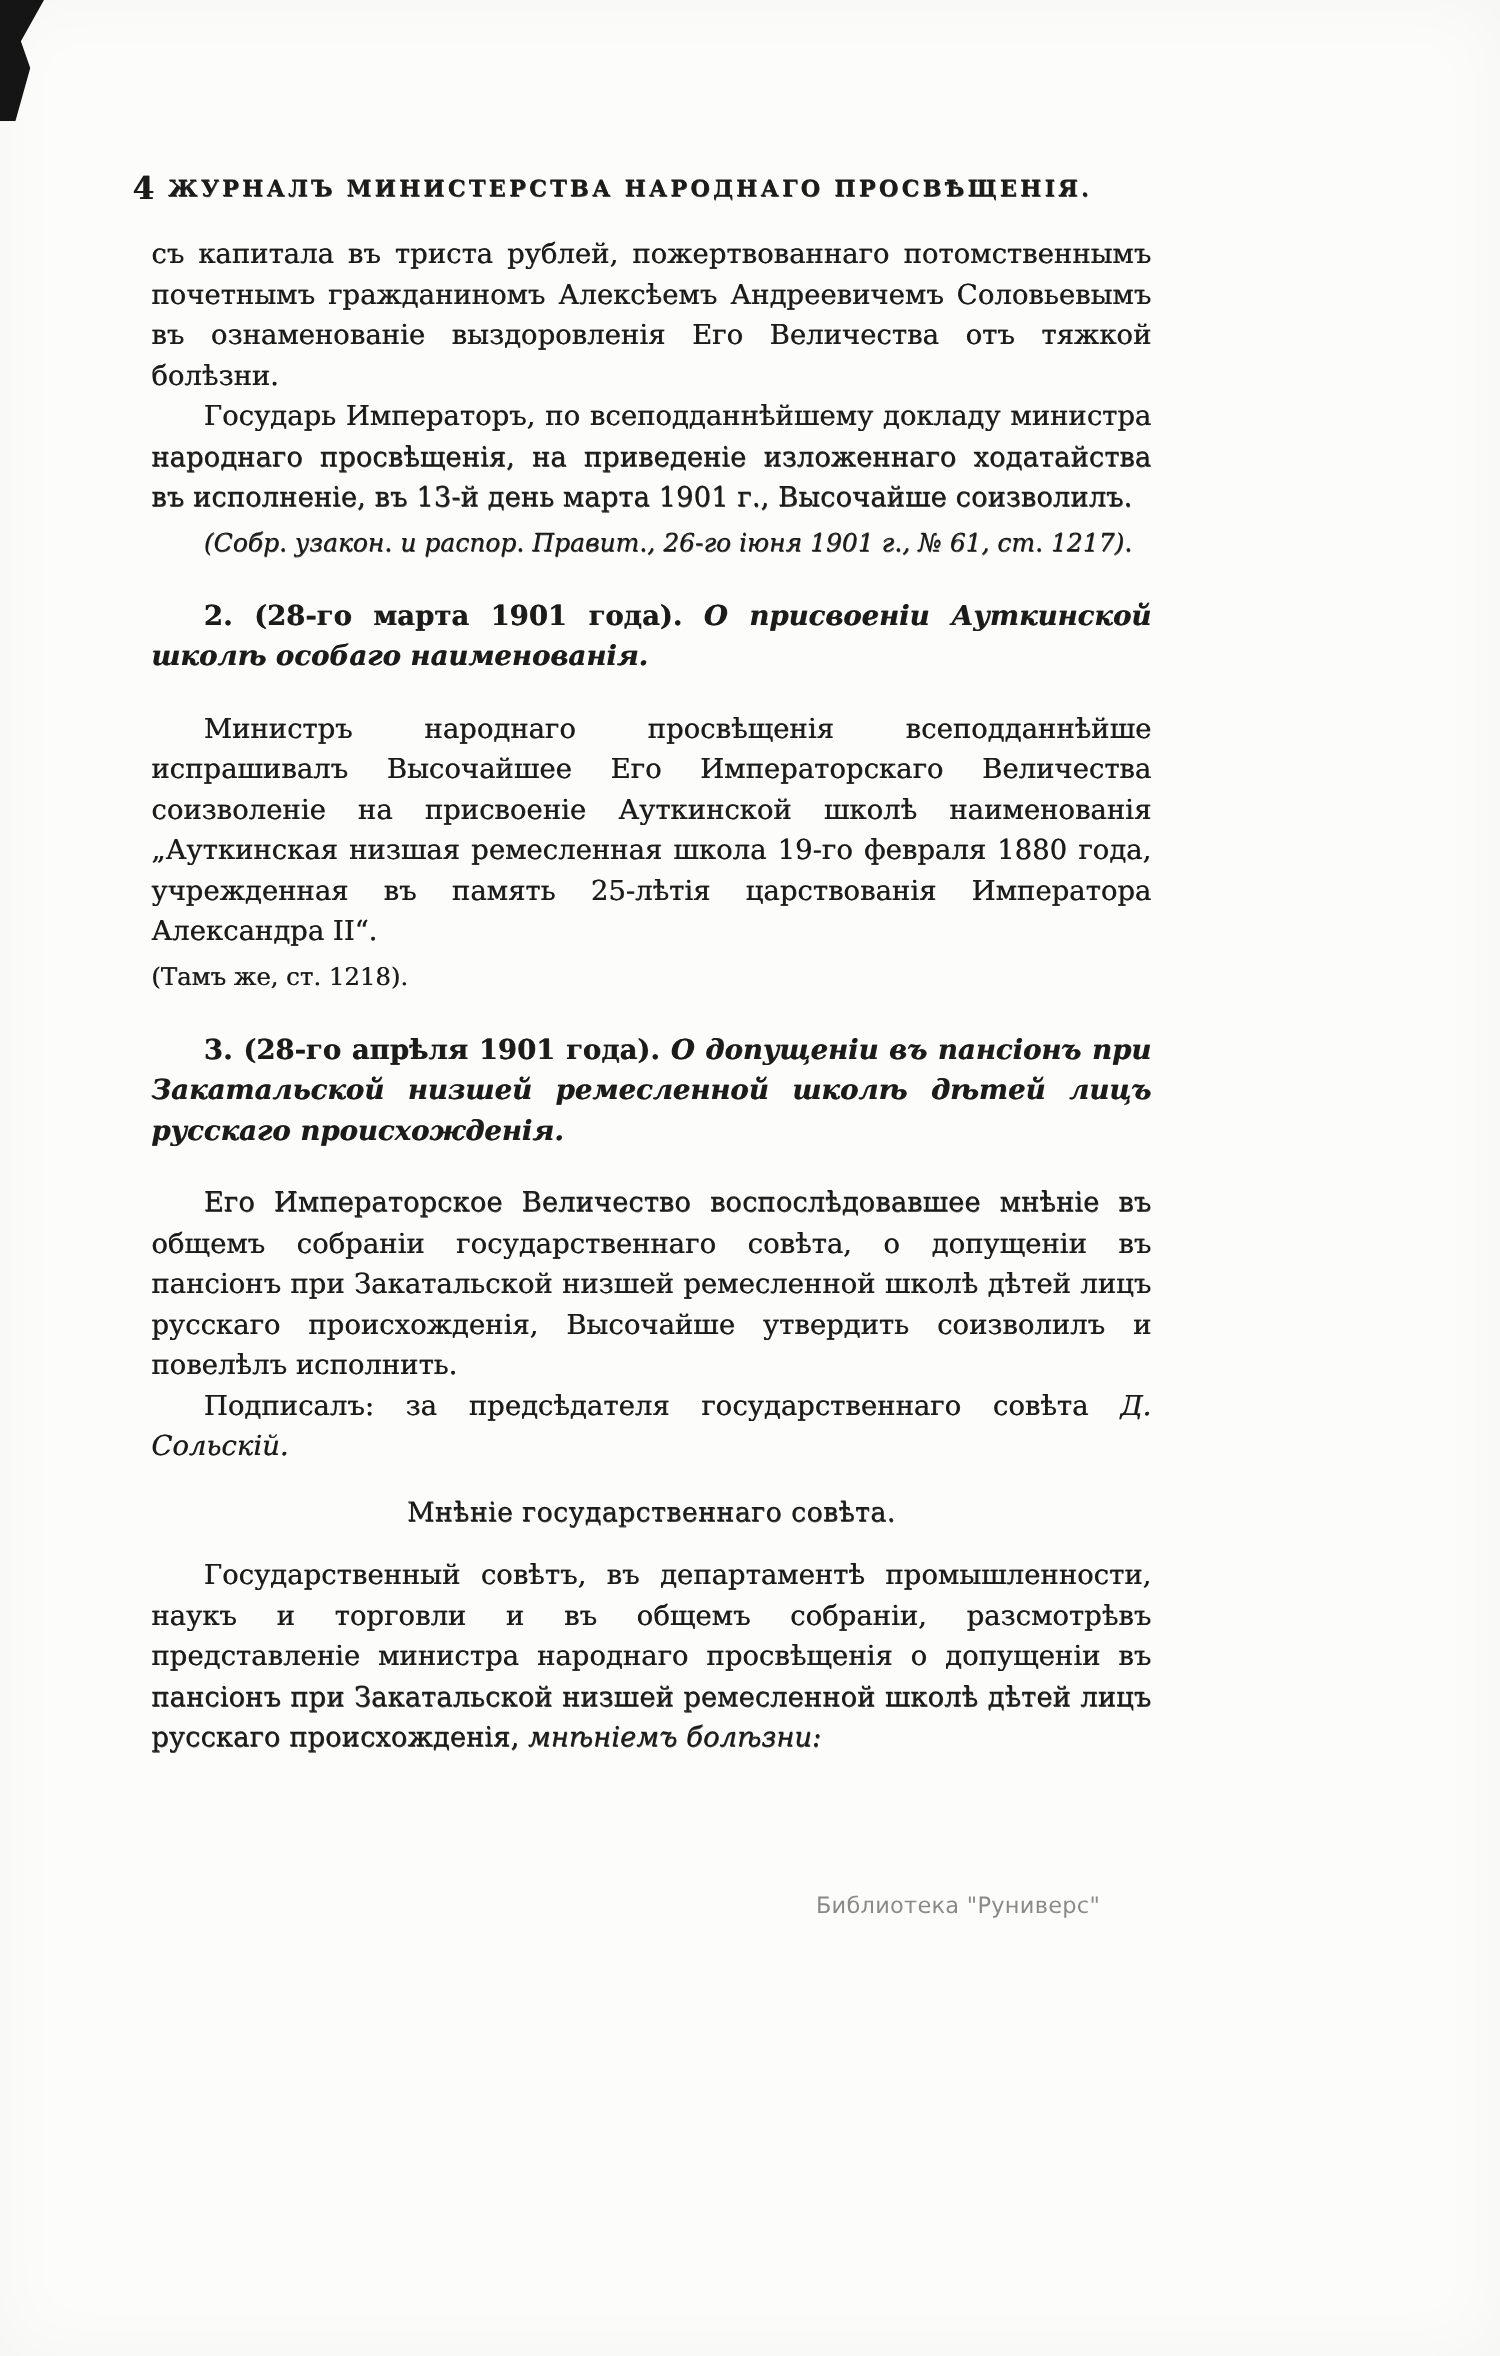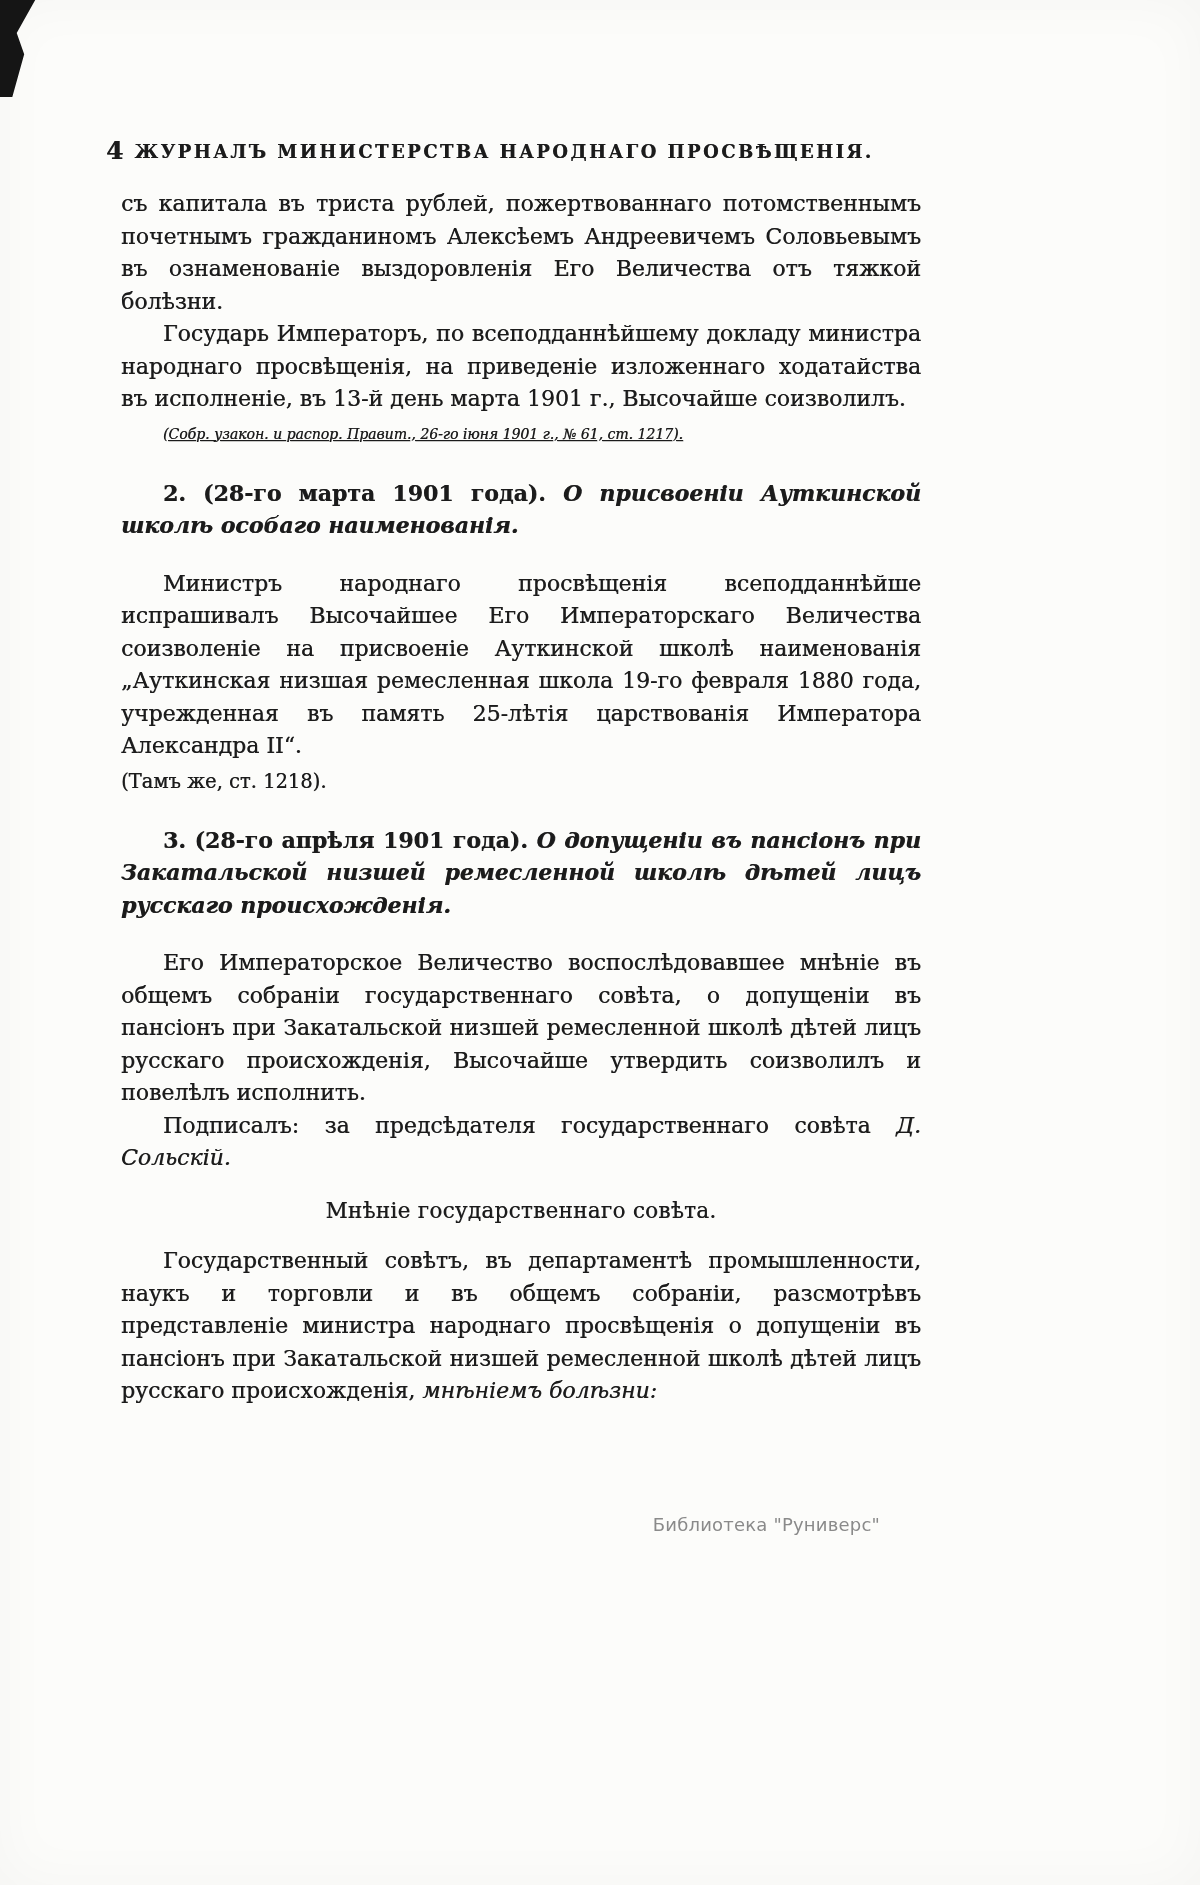--- a/index.html
+++ b/index.html
@@ -57,26 +57,25 @@
     width: 800px;
     font-size: 22px;
     line-height: 32.5px;
     text-align: justify;
     margin-left: 17px;
   }
   .text-block p { margin: 0; }
   .para { text-indent: 42px; }
   .para.no-indent { text-indent: 0; }
   .citation {
-    font-size: 14px;
+    font-size: 20px;
     line-height: 29px;
     text-indent: 42px;
     font-style: italic;
     margin-top: 4px !important;
-    text-decoration: underline;
   }
   .citation-right {
     font-size: 19.5px;
     line-height: 29px;
     text-align: left;
     padding-right: 58px;
     margin-top: 4px !important;
   }
   .section-heading {
     margin-top: 28px !important;

